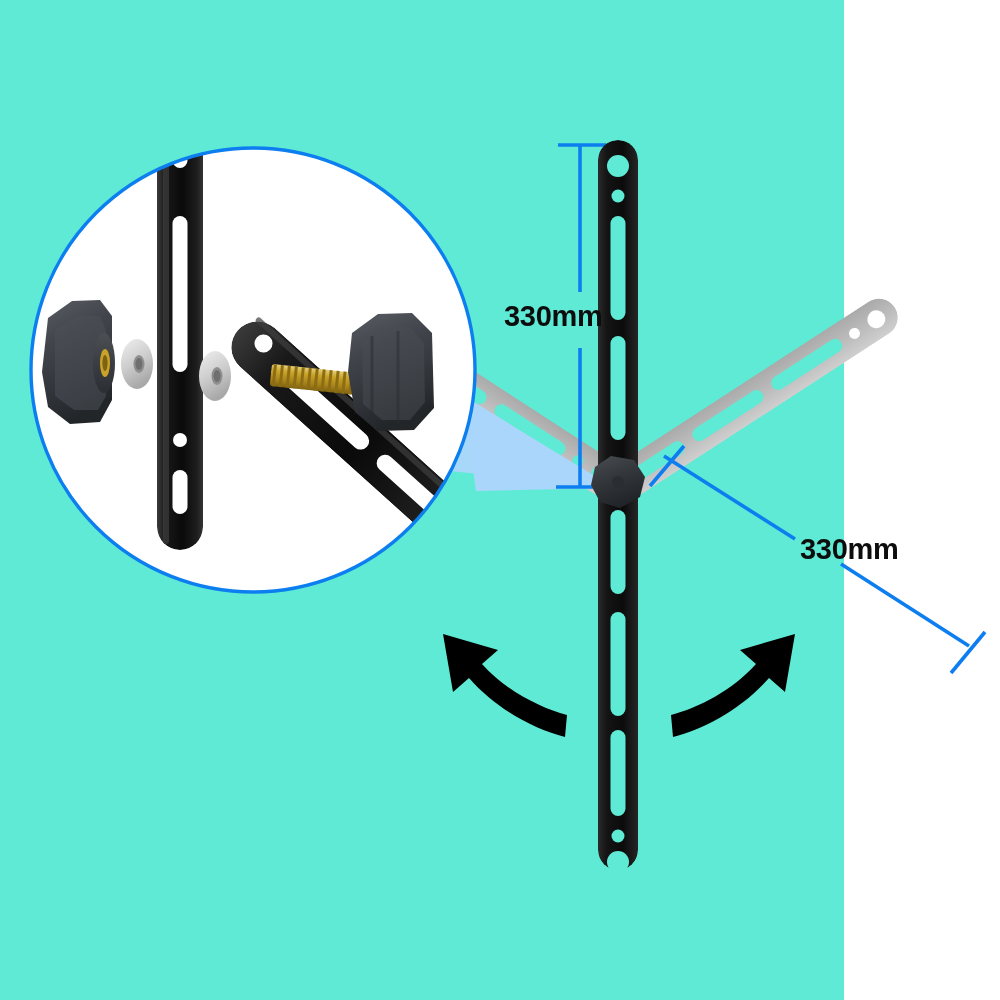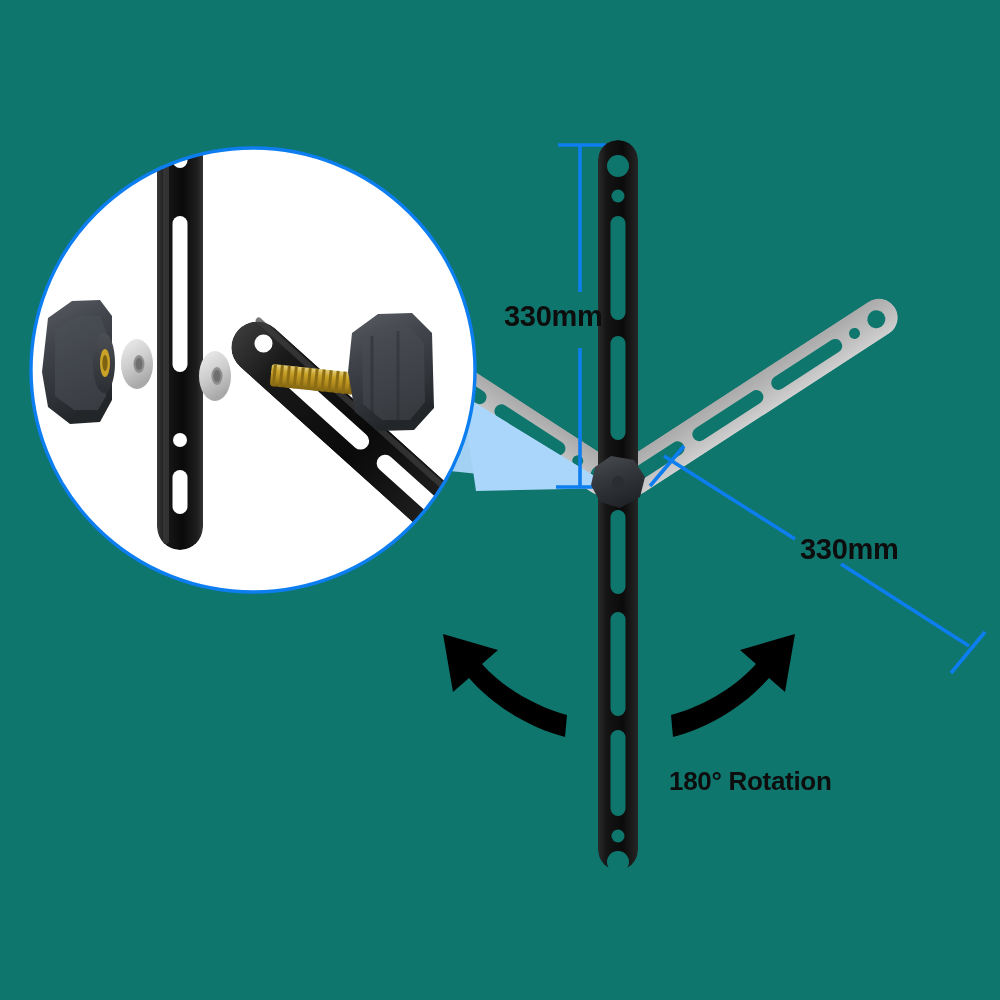--- a/index.html
+++ b/index.html
@@ -8,23 +8,23 @@
     background: #ffffff;
   }
   body {
     width: 1000px;
     height: 1000px;
     overflow: hidden;
     font-family: "Liberation Sans", sans-serif;
   }
   #stage {
     position: relative;
-    width: 1000px;
+    width: 844px;
     height: 1000px;
-    background: #0f766e;
+    background: #5eead4;
   }
   #scene {
     position: absolute;
     left: 0;
     top: 0;
     width: 1000px;
     height: 1000px;
   }
   .dim-label {
     position: absolute;
@@ -280,15 +280,14 @@
       </g>
 
       <circle cx="253" cy="370" r="222" fill="none" stroke="#0d7ef0" stroke-width="3.4"></circle>
     </g>
   </svg>
 
   <div class="dim-label" id="label-vertical">330mm</div>
 
   <div class="dim-label" id="label-diagonal">330mm</div>
 
-  <div class="dim-label" id="label-rotation">180° Rotation</div>
 
 </div>
 
 </body></html>

